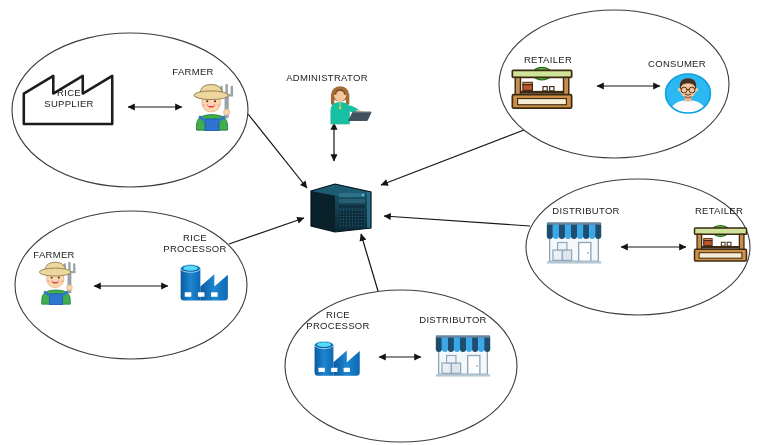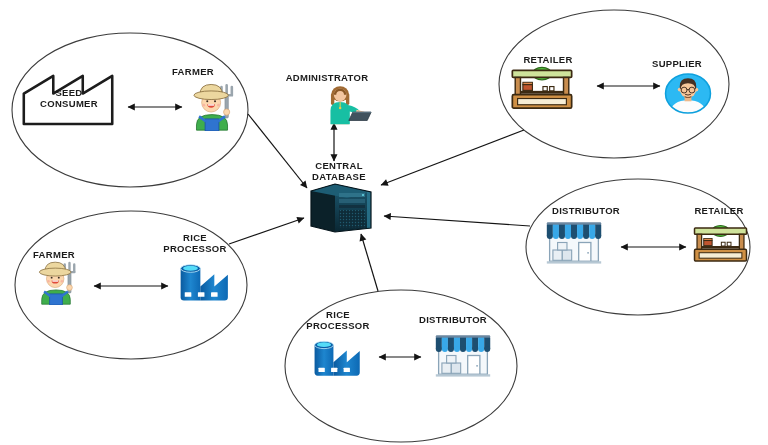--- a/index.html
+++ b/index.html
@@ -3,21 +3,21 @@
 <meta charset="utf-8">
 <style>
   html,body{margin:0;padding:0;background:#fff;}
   .stage{
     position:relative;width:768px;height:445px;background:#ffffff;overflow:hidden;
     font-family:"Liberation Sans",sans-serif;
   }
   .layer{position:absolute;left:0;top:0;}
   .icon{position:absolute;}
   .label{
-    position:absolute;font-weight:bold;font-size:9.5px;letter-spacing:.3px;
+    position:absolute;font-weight:normal;font-size:9.5px;letter-spacing:.3px;
     color:#1b1b1b;text-align:center;line-height:1.15;
   }
 </style>
 </head>
 <body>
 
 <div class="stage">
 
   <svg width="0" height="0" style="position:absolute" aria-hidden="true">
     <defs>
@@ -226,26 +226,25 @@
   <svg class="icon" style="left:170px;top:257px" width="64" height="46">
       <use href="#sym-ricefactory"></use>
     </svg>
   <svg class="icon" style="left:303px;top:334px" width="64" height="44">
       <use href="#sym-ricefactory"></use>
     </svg>
   <svg class="icon" style="left:430px;top:333px" width="66" height="45">
       <use href="#sym-store"></use>
     </svg>
 
-  <div class="label" style="left:34px;top:88px;width:70px">SEED CONSUMER</div>
+  <div class="label" style="left:34px;top:88px;width:70px">RICE SUPPLIER</div>
   <div class="label" style="left:159px;top:67px;width:68px">FARMER</div>
   <div class="label" style="left:277px;top:73px;width:100px">ADMINISTRATOR</div>
-  <div class="label" style="left:306px;top:161px;width:66px">CENTRAL DATABASE</div>
   <div class="label" style="left:514px;top:55px;width:68px">RETAILER</div>
-  <div class="label" style="left:641px;top:59px;width:72px">SUPPLIER</div>
+  <div class="label" style="left:641px;top:59px;width:72px">CONSUMER</div>
   <div class="label" style="left:544px;top:206px;width:84px">DISTRIBUTOR</div>
   <div class="label" style="left:685px;top:206px;width:68px">RETAILER</div>
   <div class="label" style="left:22px;top:250px;width:64px">FARMER</div>
   <div class="label" style="left:158px;top:233px;width:74px">RICE PROCESSOR</div>
   <div class="label" style="left:301px;top:310px;width:74px">RICE PROCESSOR</div>
   <div class="label" style="left:411px;top:315px;width:84px">DISTRIBUTOR</div>
 
 </div>
 
 </body></html>

